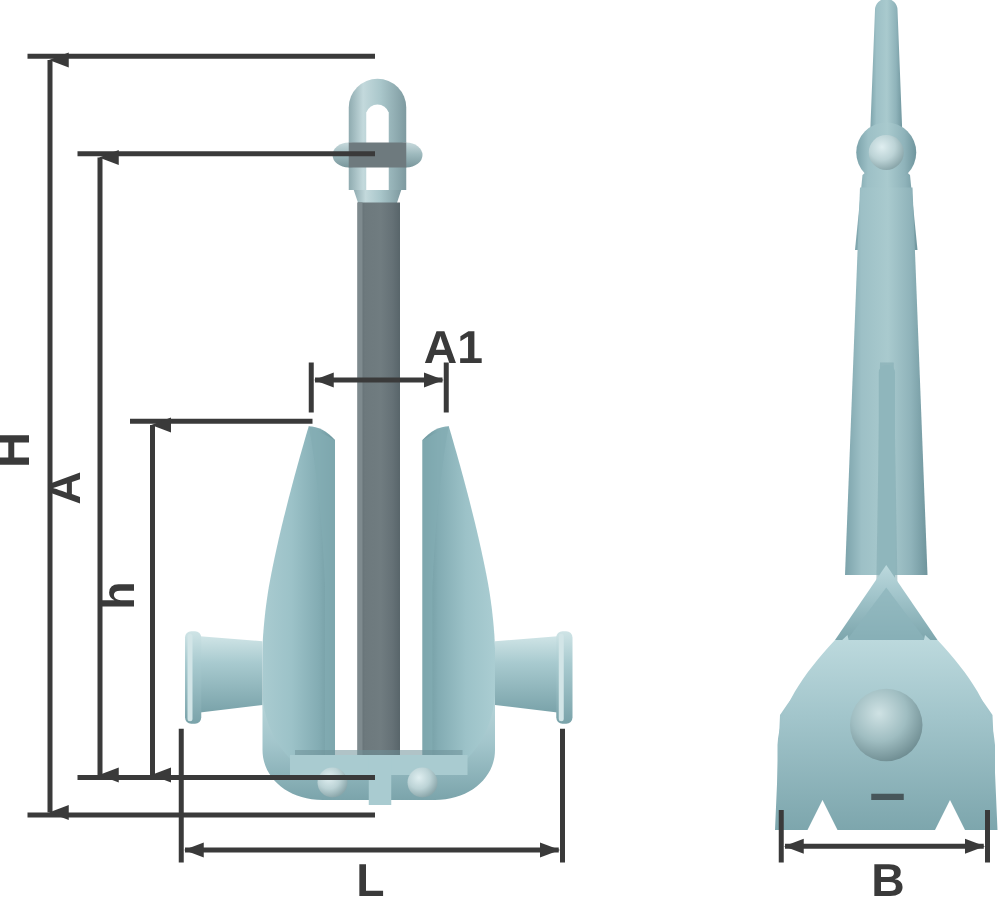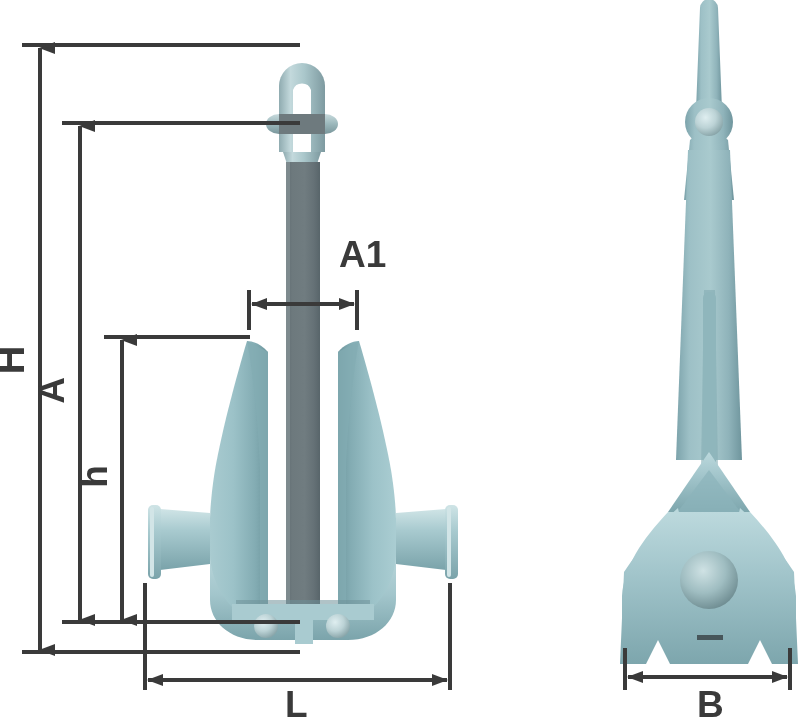--- a/index.html
+++ b/index.html
@@ -35,21 +35,21 @@
     white-space: nowrap;
     user-select: none;
   }
   .dim-label.vertical {
     transform-origin: center center;
     transform: rotate(-90deg);
   }
   #label-H { left: -4px;  top: 340px; font-size: 40px; }
   #label-A { left: 38px;  top: 372px; font-size: 37px; }
   #label-h { left: 83px;  top: 458px; font-size: 37px; }
-  #label-A1 { left: 339px; top: 236px; font-size: 37px; }
+  #label-A1 { left: 339px; top: 259px; font-size: 37px; }
   #label-L  { left: 285px; top: 686px; font-size: 37px; }
   #label-B  { left: 697px; top: 686px; font-size: 37px; }
 </style>
 </head>
 <body>
 
 <div id="drawing-root">
 
   <svg id="drawing-svg" viewBox="0 0 800 726" xmlns="http://www.w3.org/2000/svg">
     <defs>

